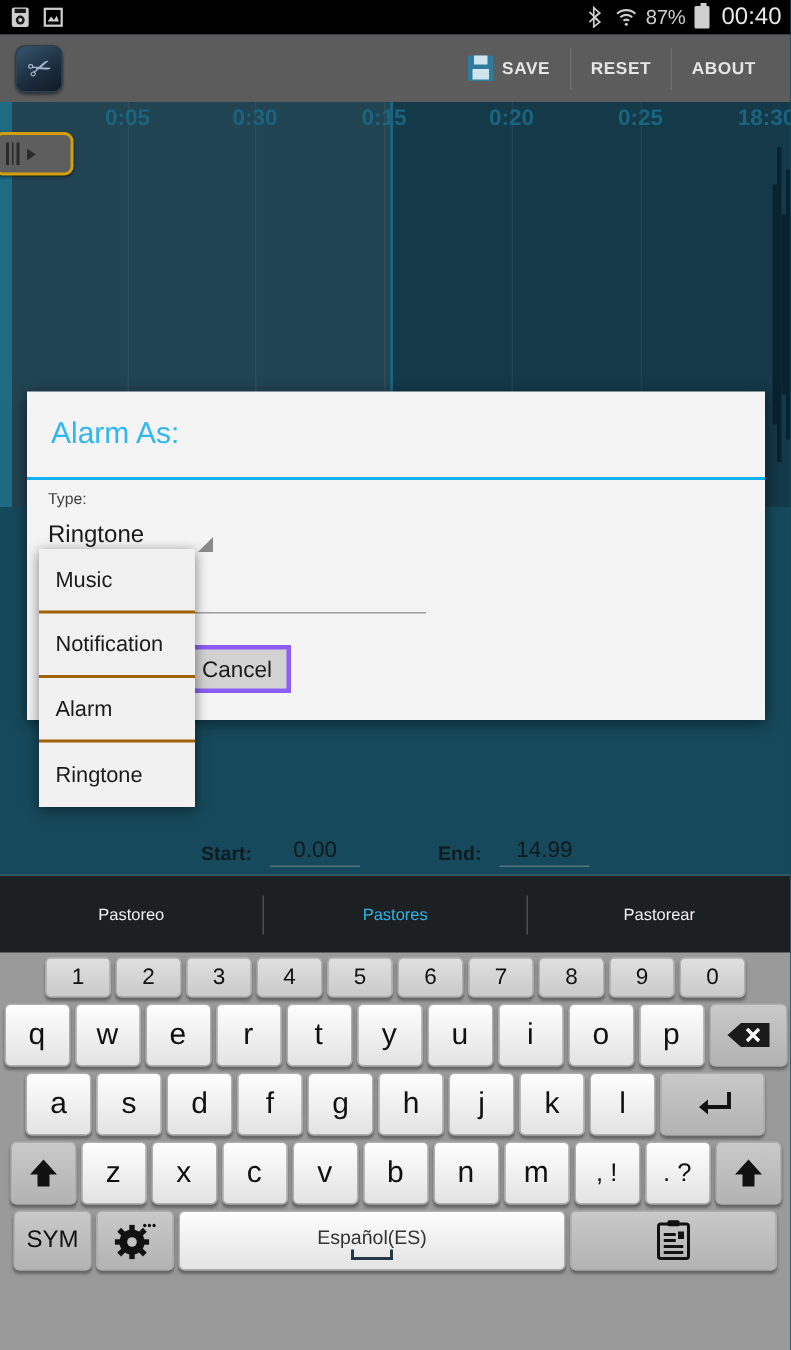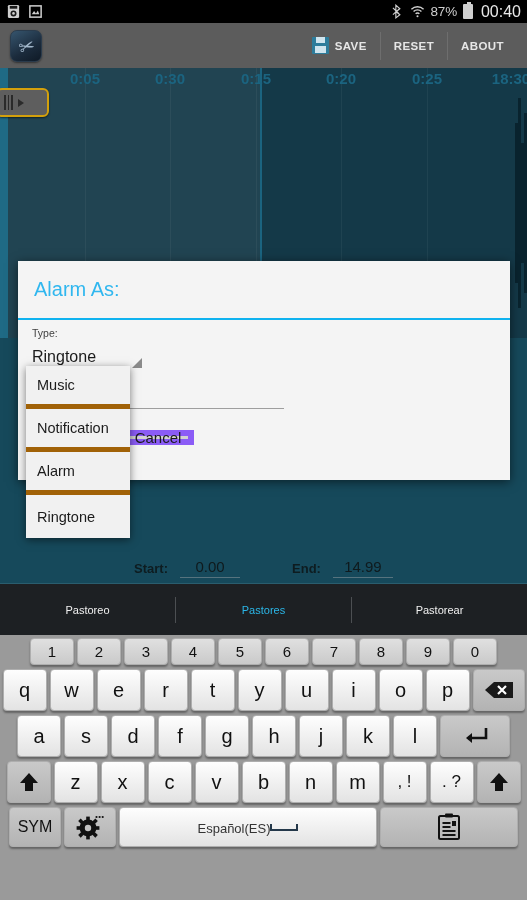--- a/index.html
+++ b/index.html
@@ -151,34 +151,34 @@
     position:absolute; right:0; bottom:4px; width:0;height:0;
     border-left:10px solid transparent; border-bottom:10px solid #8a8a8a;
   }
   .name-row { position:absolute; left:14px; top:66px; width:252px; }
   .name-input {
     font-size:16px; color:#1b1b1b; padding-bottom:4px;
     border-bottom:1px solid #9e9e9e; white-space:nowrap; overflow:hidden;
   }
   .btn-row { position:absolute; left:14px; top:110px; display:flex; gap:18px; }
   .dlg-btn {
-    min-width:72px; height:15px; background:#d2d2d2; border:6px solid #8b5cf6;
+    min-width:72px; height:32px; background:#d2d2d2; border:3px solid #8b5cf6;
     display:flex; align-items:center; justify-content:center;
     font-size:15px; color:#1b1b1b;
   }
 
   
   .dropdown {
     position:absolute; left:26px; top:298px; width:104px;
     background:#f1f1f1; box-shadow: 0 2px 8px rgba(0,0,0,.5);
     z-index: 40;
   }
   .dd-item {
     height:43px; display:flex; align-items:center; padding-left:11px;
-    font-size:14.5px; color:#1b1b1b; border-bottom:5px solid #a16207;
+    font-size:14.5px; color:#1b1b1b; border-bottom:2px solid #a16207;
   }
   .dd-item:last-child { border-bottom:none; }
 
   
   .kb { position:absolute; left:0; top:583px; width:527px; height:317px; background:#9a9a9a; }
   .kb-suggest {
     height:52px; background:#1d2023; display:flex; align-items:center;
     border-top:1px solid #2a5d6e;
   }
   .sg { flex:1; text-align:center; font-size:11px; color:#f0f0f0; }
@@ -195,21 +195,21 @@
   }
   .key.num { width:44px; height:27px; font-size:15px; background:linear-gradient(#e0e0e0,#cacaca); }
   .key.letter { width:44px; height:42px; }
   .key.fn { background: linear-gradient(#c9c9c9,#b3b3b3); }
   .key.bksp { width:52px; height:42px; }
   .key.enter { width:70px; height:42px; }
   .key.shift { width:44px; height:42px; }
   .key.punct { width:44px; height:42px; font-size:17px; }
   .key.sym { width:52px; height:40px; font-size:16px; }
   .key.gear { width:52px; height:40px; }
-  .key.space { flex:1; max-width:258px; height:40px; flex-direction:row; gap:0; }
+  .key.space { flex:1; max-width:258px; height:40px; flex-direction:column; gap:0; }
   .key.clip { width:138px; height:40px; }
   .space-lbl { font-size:13px; color:#333; margin-top:2px; }
   .space-mark { width:28px; height:7px; border:2px solid #24384a; border-top:none; margin-top:1px;}
 </style>
 </head>
 <body>
 
 <div id="root">
 
   <div class="statusbar">

